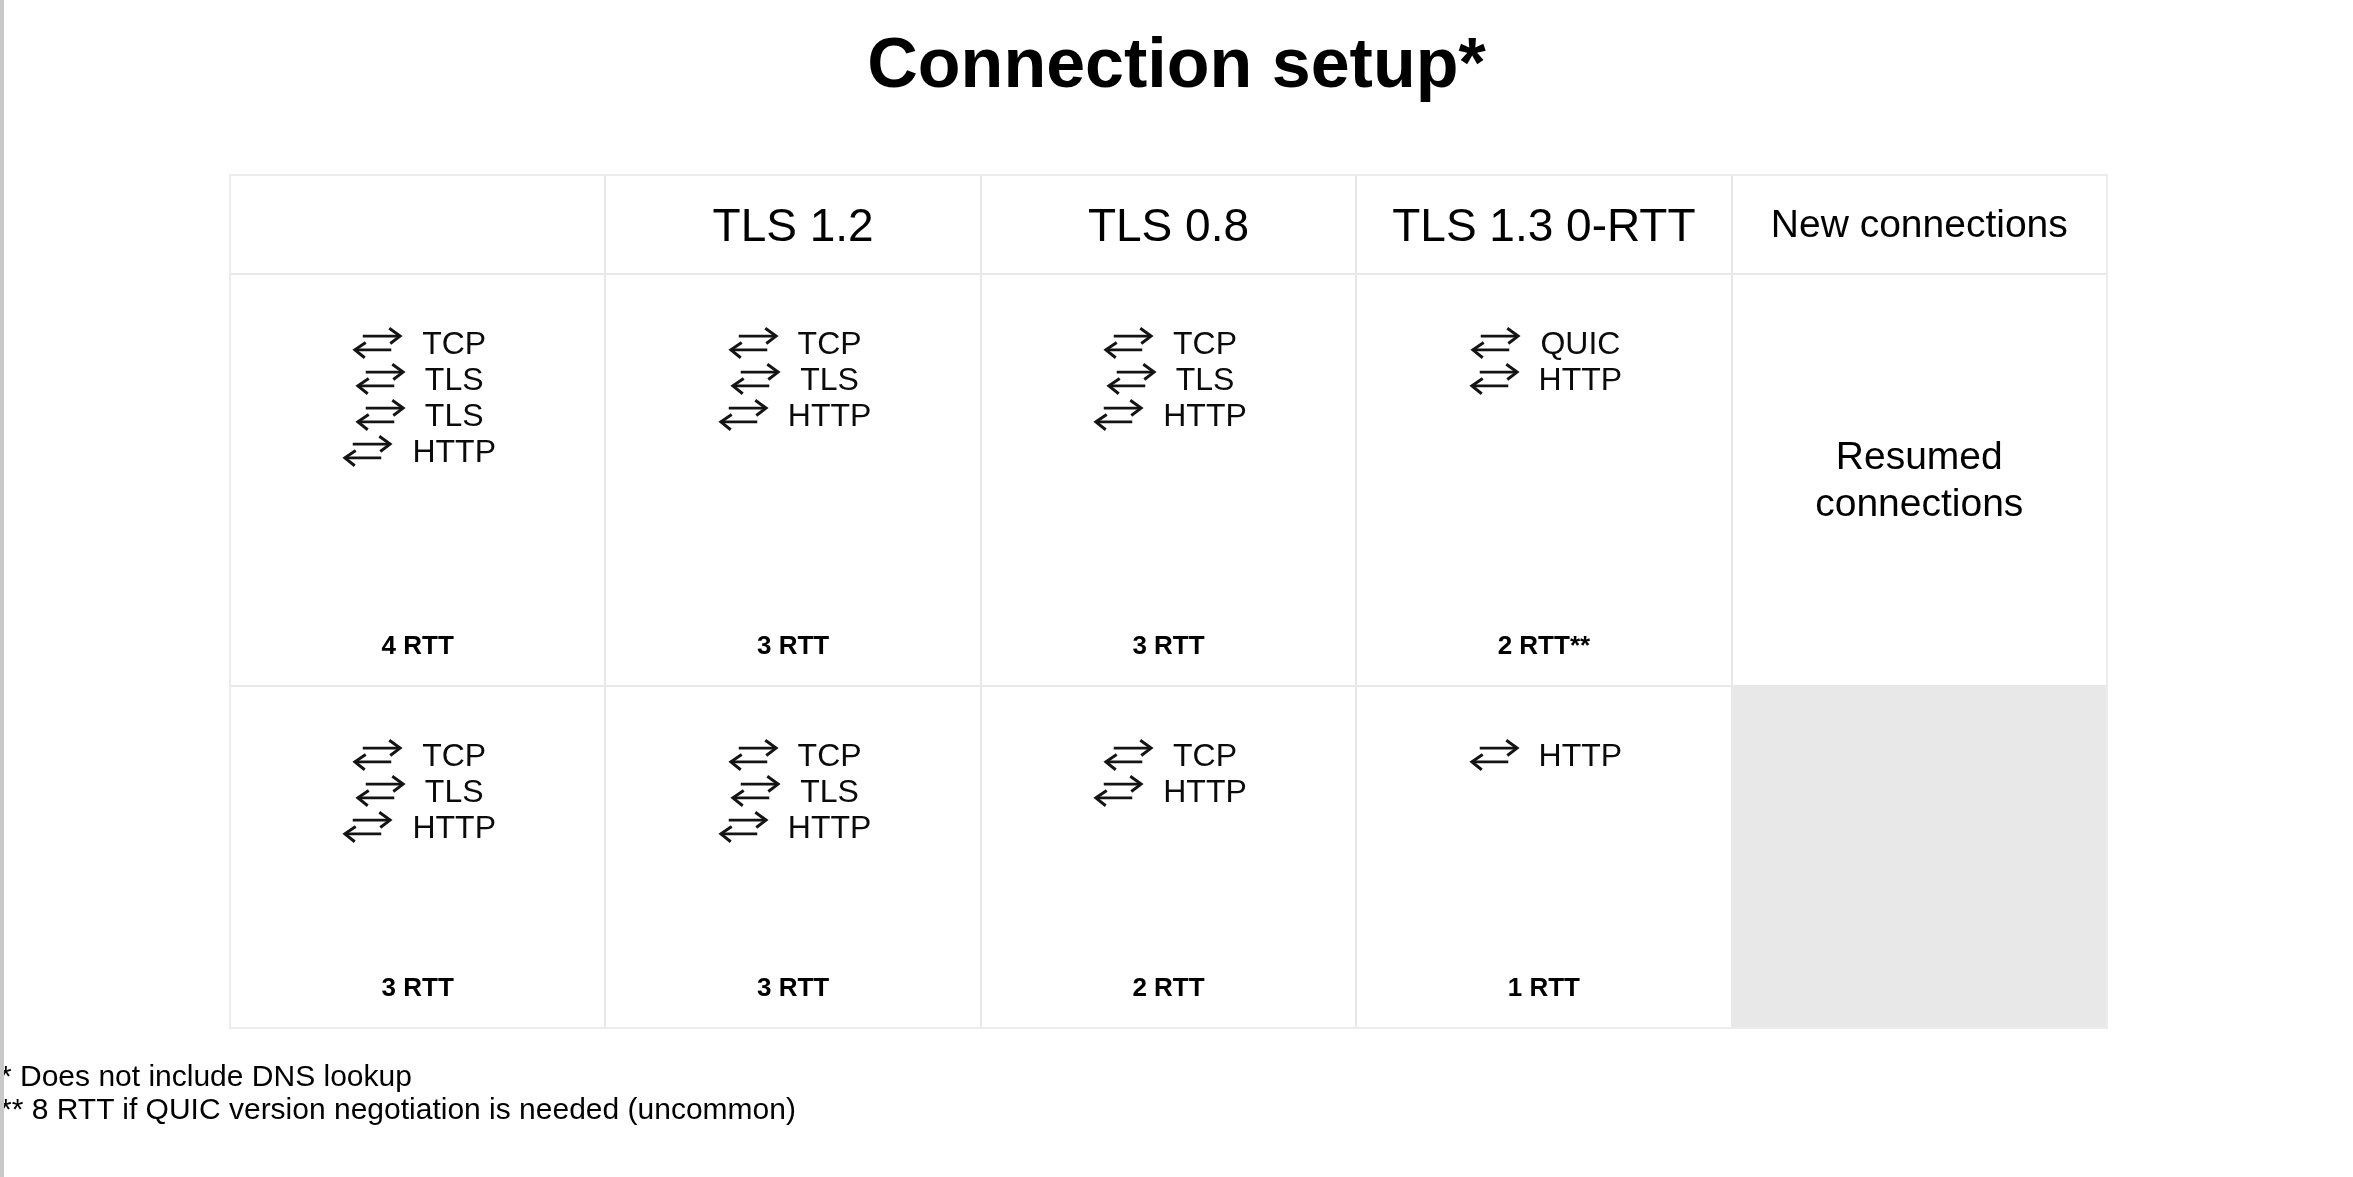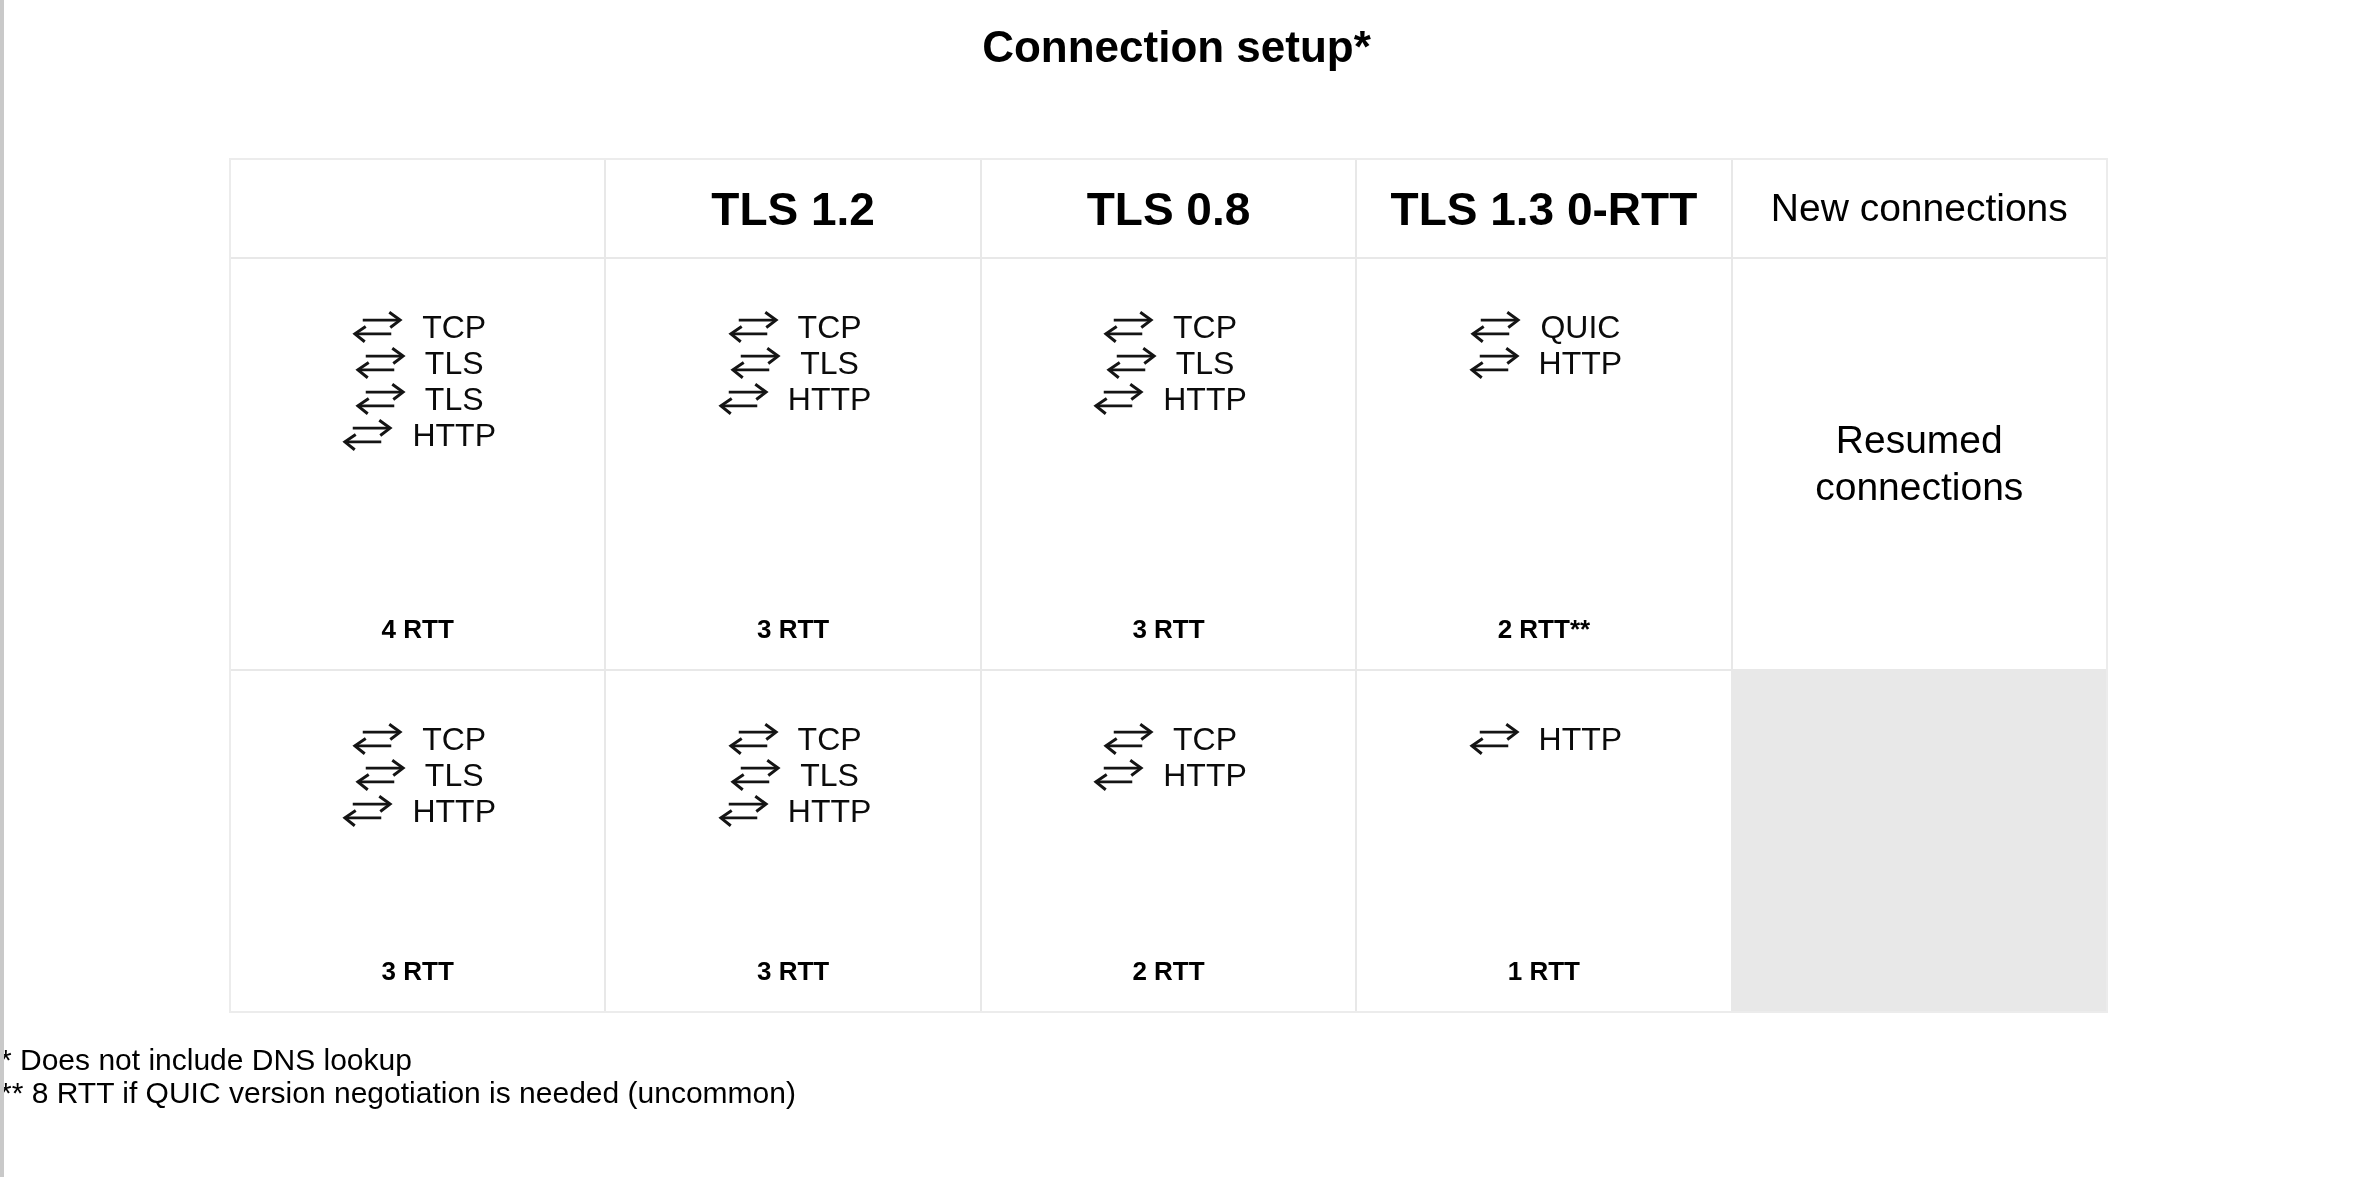--- a/index.html
+++ b/index.html
@@ -18,46 +18,46 @@
   .page-edge {
     position: absolute;
     left: 0;
     top: 0;
     width: 4px;
     height: 100%;
     background: #c9c9c9;
   }
   .title {
     margin: 0;
-    padding-top: 12px;
+    padding-top: 28px;
     height: 70px;
     line-height: 70px;
     text-align: center;
-    font-size: 44px;
+    font-size: 70px;
     font-weight: bold;
     letter-spacing: 0;
   }
   .tbl {
     display: grid;
     grid-template-columns: repeat(5, 1fr);
     grid-template-rows: 97px 410px 340px;
     width: 1875px;
     margin-left: 229px;
     margin-top: 76px;
     background: #e8e8e8;          
     gap: 2px;
     border: 2px solid #ececec;
   }
   .cell { background: #ffffff; }
   .hcell {
     display: flex;
     align-items: center;
     justify-content: center;
     font-size: 46px;
-    font-weight: bold;
+    font-weight: normal;
   }
   .rlabel {
     display: flex;
     align-items: center;
     justify-content: center;
     text-align: center;
     font-size: 39px;
     font-weight: normal;
     line-height: 1.2;
     padding: 0 30px;

